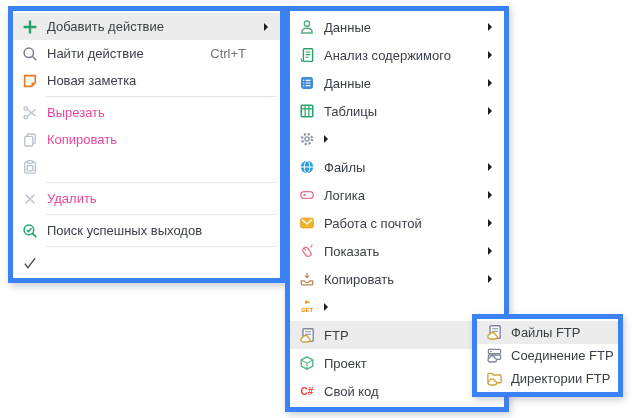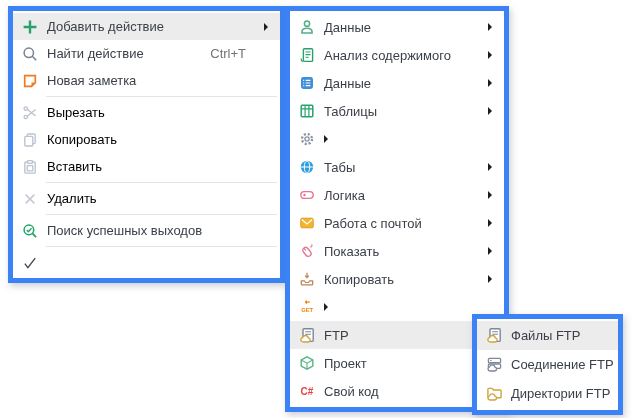--- a/index.html
+++ b/index.html
@@ -14,25 +14,25 @@
     position:absolute;background:#fff;border:5px solid #3b82f6;
     box-shadow:2px 3px 7px rgba(110,118,128,.35);
     padding:2px 0;box-sizing:border-box;
   }
   #menu-left{left:8px;top:6px;width:277px;z-index:1}
   #menu-add{left:285px;top:6px;width:224px;z-index:2}
   #menu-ftp{left:472px;top:314px;width:151px;z-index:3}
 
   .mi{display:flex;align-items:center;height:27px;cursor:default;white-space:nowrap}
   #menu-add .mi{height:28px}
-  #menu-ftp .mi{height:29px}
+  #menu-ftp .mi{height:23px}
   .mi.hl{background:#ececec}
   .mi .ic{width:34px;flex:none;display:flex;align-items:center;justify-content:center}
   .mi .lbl{flex:1;overflow:hidden}
-  .mi.dis .lbl{color:#000000}
+  .mi.dis .lbl{color:#ec4899}
   .mi .sc{margin-right:34px;color:#737373}
   .mi .arr{width:16px;flex:none;display:flex;align-items:center;justify-content:flex-start}
   .tri{width:0;height:0;border-left:4px solid #1d1d1d;border-top:4px solid transparent;border-bottom:4px solid transparent}
   .sep{height:1px;background:#e3e4e6;margin:2px 3px 2px 33px}
   svg{display:block}
   svg text{font-family:"Liberation Sans","DejaVu Sans",sans-serif}
 </style>
 </head>
 <body>
 
@@ -103,21 +103,20 @@
   <div class="mi dis">
     <span class="ic">
       <svg width="16" height="16" viewBox="0 0 16 16">
           <g fill="none" stroke="#b9c2cf" stroke-width="1.3">
             <rect x="2.8" y="3" width="10.4" height="11.2" rx="1"></rect>
             <rect x="5.6" y="1.6" width="4.8" height="2.8" rx="0.6" fill="#fff"></rect>
             <rect x="5.2" y="6.6" width="5.6" height="5.2" rx="0.6"></rect>
           </g>
         </svg>
     </span>
-    <span class="lbl">Вставить</span>
   </div>
 
   <div class="sep"></div>
 
   <div class="mi dis">
     <span class="ic">
       <svg width="16" height="16" viewBox="0 0 16 16">
           <path d="M3.6 3.6l8.8 8.8M12.4 3.6l-8.8 8.8" stroke="#c3cad4" stroke-width="1.5" fill="none"></path>
         </svg>
     </span>
@@ -229,21 +228,21 @@
   <div class="mi">
     <span class="ic">
       <svg width="16" height="16" viewBox="0 0 16 16">
           <circle cx="8" cy="8" r="6.2" fill="#2f9fe0"></circle>
           <g stroke="#fff" stroke-width="1" fill="none">
             <path d="M1.8 8h12.4"></path>
             <ellipse cx="8" cy="8" rx="2.7" ry="6.1"></ellipse>
           </g>
         </svg>
     </span>
-    <span class="lbl">Табы</span>
+    <span class="lbl">Файлы</span>
     <span class="arr">
         <span class="tri"></span>
       </span>
   </div>
 
   <div class="mi">
     <span class="ic">
       <svg width="16" height="16" viewBox="0 0 16 16">
           <g fill="none" stroke="#e8738f">
             <rect x="1.8" y="4.6" width="12.4" height="6.8" rx="3.4" stroke-width="1.4"></rect>

